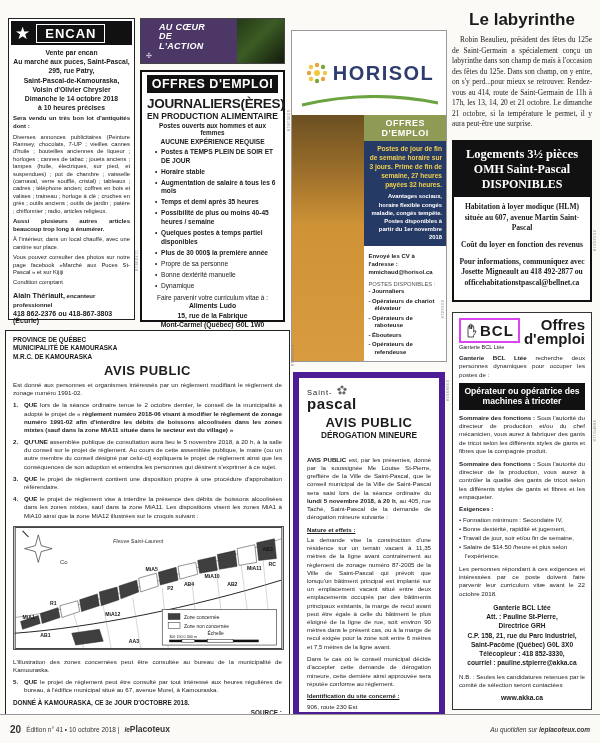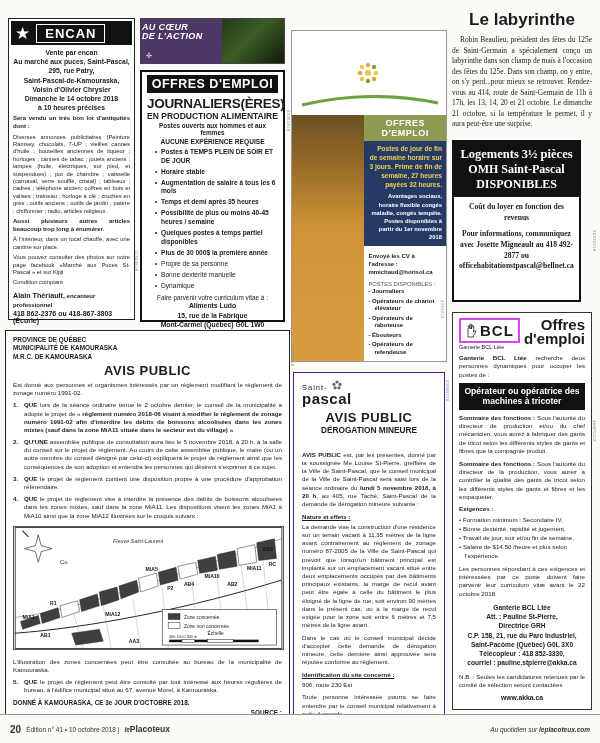--- a/index.html
+++ b/index.html
@@ -15,21 +15,21 @@
   
   .encan{left:8px;top:18px;width:127px;height:302px;border:1px solid #222;padding:2px;}
   .encan-head{background:#111;color:#fff;height:24px;display:flex;align-items:center;gap:6px;padding:0 4px;}
   .encan-star{font-size:17px;line-height:1;}
   .encan-title{border:1px solid #fff;font-weight:bold;font-size:13px;padding:1px 8px;letter-spacing:1px;}
   .encan-lines{font-weight:bold;font-size:6.8px;line-height:1.35;margin-top:3px;}
   .encan p{margin:3px 2px 0 2px;}
 
   
   .banner{left:140px;top:18px;width:145px;height:46px;display:flex;border:1px solid #444;overflow:hidden;}
-  .banner-left{background:#4d3766;color:#fff;width:56%;padding:4px 1px;position:relative;}
+  .banner-left{background:#4d3766;color:#fff;width:56%;padding:4px 18px;position:relative;}
   .banner-title{font-weight:bold;font-style:italic;font-size:9px;line-height:1.05;letter-spacing:.3px;}
   .banner-logo{position:absolute;bottom:3px;left:5px;font-size:7px;color:#e8e2f0;}
   .banner-right{width:44%;background:linear-gradient(135deg,#243a17 0%,#3c5c24 45%,#121a0c 100%);}
 
   
   .jour{left:140px;top:70px;width:145px;height:252px;border:2px solid #111;padding:3px 5px;}
   .jour-head{background:#111;color:#fff;font-weight:bold;font-size:12.5px;text-align:center;padding:2px 0;letter-spacing:.5px;}
   .jour-title{font-weight:bold;font-size:13.5px;text-align:center;margin-top:3px;letter-spacing:-.3px;}
   .jour-sub{font-weight:bold;font-size:8.5px;text-align:center;}
   .jour-open{font-weight:bold;font-size:6.4px;text-align:center;margin-top:1px;}
@@ -55,21 +55,21 @@
   .hori-postes-label{font-size:5.8px;color:#555;padding:3px 4px 1px 4px;}
   .hori-postes{font-size:6px;padding:0 4px;}
   .hori-postes div{margin-bottom:2px;line-height:1.25;font-weight:bold;padding-left:6px;text-indent:-6px;}
 
   
   .laby{left:452px;top:10px;width:140px;height:122px;background:transparent;}
   .laby-title{font-weight:bold;font-size:17px;text-align:center;margin-bottom:5px;font-family:"Liberation Sans",sans-serif;}
   .laby-body{font-family:"Liberation Serif",serif;font-size:7.4px;line-height:1.42;text-align:justify;text-indent:8px;}
 
   
-  .loge{left:452px;top:140px;width:129px;height:162px;border:2px solid #111;font-family:"Liberation Serif",serif;}
+  .loge{left:452px;top:140px;width:140px;height:162px;border:2px solid #111;font-family:"Liberation Serif",serif;}
   .loge-head{background:#111;color:#fff;text-align:center;font-weight:bold;padding:5px 2px;}
   .loge-h1{font-size:12.5px;}
   .loge-h2{font-size:12px;}
   .loge-body{text-align:center;font-weight:bold;font-size:7.6px;line-height:1.4;padding:5px 4px;}
   .loge-body p{margin:0 0 6px 0;}
 
   
   .bcl{left:452px;top:312px;width:140px;height:398px;border:1px solid #333;padding:5px 6px;}
   .bcl-top{display:flex;justify-content:space-between;align-items:flex-start;}
   .bcl-logobox{border:2px solid #d946ef;padding:2px 4px;display:flex;align-items:center;gap:3px;}
@@ -89,21 +89,21 @@
   .avisk-title{font-weight:bold;font-size:13px;text-align:center;margin:2px 0 3px 0;letter-spacing:.5px;}
   .avisk p{margin:0 0 4px 0;font-size:6.2px;line-height:1.32;text-align:justify;}
   .avisk-item{display:flex;margin-bottom:4px;}
   .avisk-num{font-weight:bold;font-size:6.2px;width:11px;flex:none;}
   .avisk-it{font-size:6.2px;line-height:1.32;text-align:justify;flex:1;}
   .avisk-map{border:1px solid #555;margin:2px 0 4px 0;}
   .avisk-given{font-weight:bold;font-size:6.4px;margin-top:2px;}
   .avisk-src{font-weight:bold;font-size:6.4px;text-align:right;line-height:1.35;margin-top:3px;}
 
   
-  .avisp{left:293px;top:372px;width:152px;height:346px;border:1px solid #4c1d95;padding:5px 8px;}
+  .avisp{left:293px;top:372px;width:152px;height:346px;border:6px solid #4c1d95;padding:5px 8px;}
   .sp-logo{line-height:.9;margin-bottom:4px;}
   .sp-saint{font-size:7.5px;letter-spacing:1px;}
   .sp-pascal{font-weight:bold;font-size:15px;letter-spacing:.5px;}
   .avisp-title{font-weight:bold;font-size:13px;text-align:center;letter-spacing:.5px;margin-top:2px;}
   .avisp-sub{font-weight:bold;font-size:8.3px;text-align:center;margin-bottom:16px;}
   .avisp p{margin:0 0 4.5px 0;font-size:6.15px;line-height:1.33;text-align:justify;}
   .ul-lead{font-weight:bold;text-decoration:underline;}
 
   
   .footer{position:absolute;left:0;bottom:0;width:600px;height:22px;border-top:1px solid #999;
@@ -187,20 +187,21 @@
         <circle cx="13" cy="13" r="3" fill="#f0c73e"></circle>
         <circle cx="13" cy="5" r="2.2" fill="#e8a33d"></circle>
           <circle cx="19" cy="7" r="2.2" fill="#7aa83c"></circle>
         <circle cx="21" cy="13" r="2.2" fill="#f0c73e"></circle>
           <circle cx="19" cy="19" r="2.2" fill="#e8a33d"></circle>
         <circle cx="13" cy="21" r="2.2" fill="#7aa83c"></circle>
           <circle cx="7" cy="19" r="2.2" fill="#f0c73e"></circle>
         <circle cx="5" cy="13" r="2.2" fill="#e8a33d"></circle>
           <circle cx="7" cy="7" r="2.2" fill="#f0c73e"></circle>
       </svg>
+      <span class="hori-word">HORISOL</span>
       <svg width="140" height="12" viewBox="0 0 140 12" style="position:absolute;bottom:8px;left:8px">
         <path d="M2,10 Q70,-6 138,8" stroke="#6aa33f" stroke-width="3" fill="none"></path>
       </svg>
     </div>
     <div class="hori-body">
       <div class="hori-photo"></div>
       <div class="hori-right">
         <div class="hori-offres">OFFRES D'EMPLOI</div>
         <div class="hori-blue">
           <div class="y">Postes de jour de fin de semaine horaire sur 3 jours. Prime de fin de semaine, 27 heures payées 32 heures.</div>
@@ -228,20 +229,21 @@
     <div class="laby-body">Robin Beaulieu, président des fêtes du 125e de Saint-Germain a spécialement conçu un labyrinthe dans son champ de maïs à l'occasion des fêtes du 125e. Dans son champ, on y entre, on s'y perd...pour mieux se retrouver. Rendez-vous au 414, route de Saint-Germain de 11h à 17h, les 13, 14, 20 et 21 octobre. Le dimanche 21 octobre, si la température le permet, il y aura peut-être une surprise.</div>
   </div>
 
   <div class="box loge">
     <div class="loge-head">
       <div class="loge-h1">Logements 3½ pièces</div>
       <div class="loge-h2">OMH Saint-Pascal</div>
       <div class="loge-h2">DISPONIBLES</div>
     </div>
     <div class="loge-body">
+      <p>Habitation à loyer modique (HLM) située au 607, avenue Martin Saint-Pascal</p>
       <p>Coût du loyer en fonction des revenus</p>
       <p>Pour informations, communiquez avec Josette Migneault au 418 492-2877 ou officehabitationstpascal@bellnet.ca</p>
     </div>
   </div>
   <div class="vcode" style="left:592px;top:230px">20326418</div>
 
   <div class="box bcl">
     <div class="bcl-top">
       <div>
         <div class="bcl-logobox">

